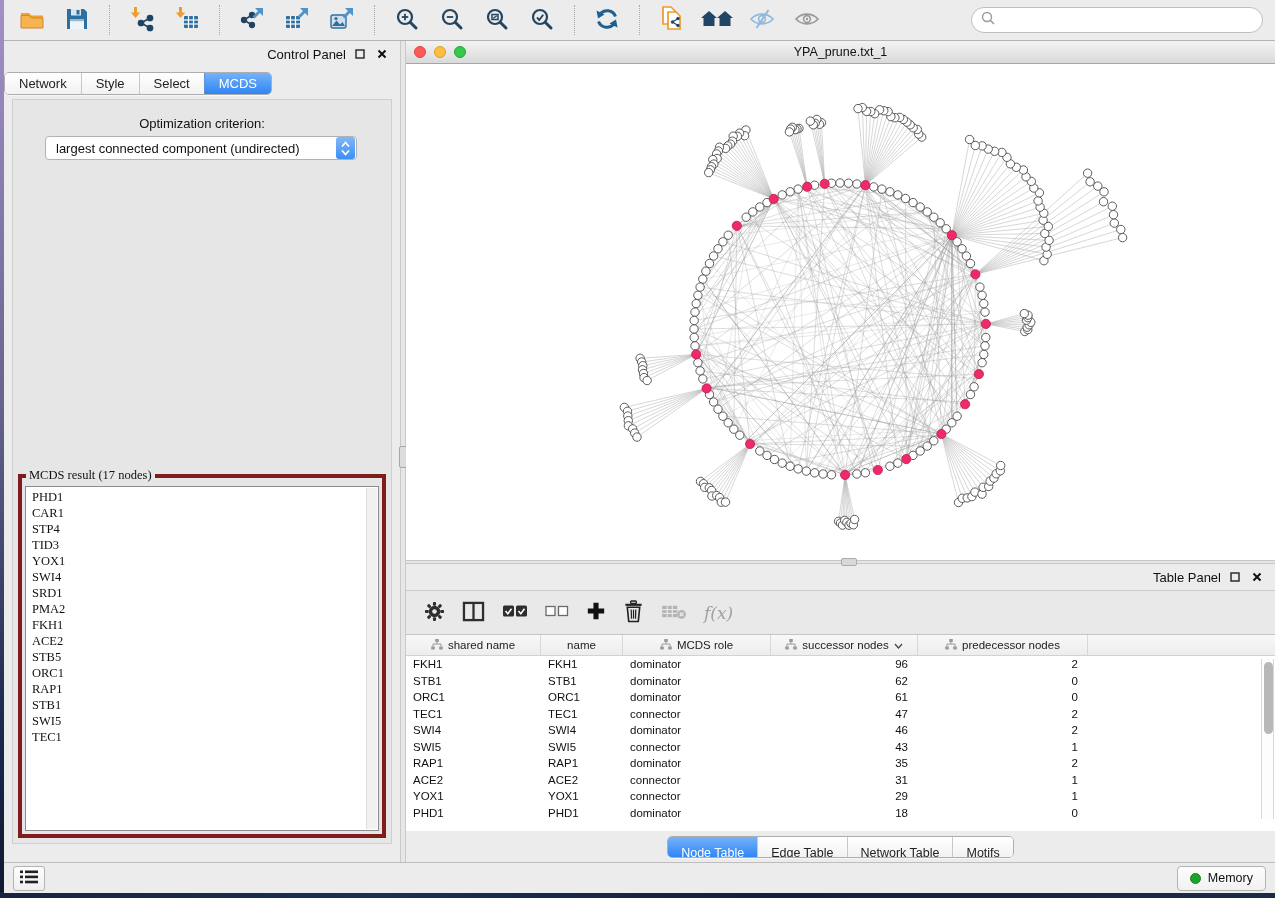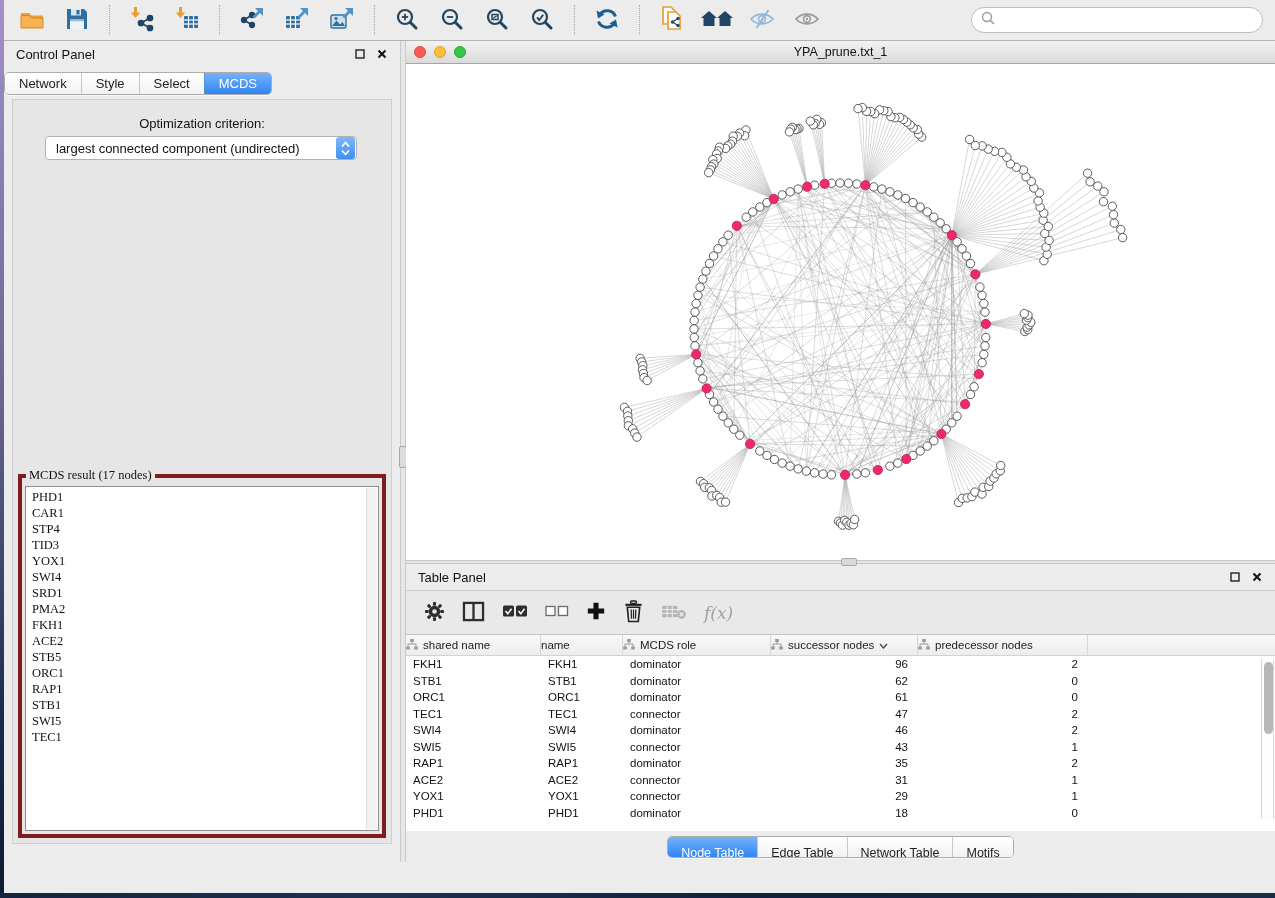--- a/index.html
+++ b/index.html
@@ -26,21 +26,21 @@
   .main{position:absolute;left:0;top:41px;right:0;bottom:31px;display:flex;}
   .control-panel{width:396px;position:relative;background:#ececec;flex:none;}
   .vsplit{width:6px;flex:none;background:#e7e7e7;border-left:1px solid #c9c9c9;
     border-right:1px solid #c9c9c9;position:relative;}
   .vsplit-handle{position:absolute;left:-2px;top:405px;width:8px;height:22px;background:#dcdcdc;
     border:1px solid #a8a8a8;border-radius:2px;}
   .right-col{flex:1;display:flex;flex-direction:column;min-width:0;}
 
   
   .panel-header{height:26px;display:flex;align-items:center;padding:0 10px;font-size:13px;color:#111;}
-  .panel-header .ph-title{flex:1;padding-left:2px;}
+  .panel-header .ph-title{flex:1;padding-left:2px;text-align:right;}
   .ph-btn{width:16px;height:16px;display:flex;align-items:center;justify-content:center;
     background:none;border:none;padding:0;margin-left:6px;}
 
   
   .seg{display:inline-flex;border:1px solid #adadad;border-radius:5px;overflow:hidden;
     background:#fff;box-shadow:0 1px 0 rgba(255,255,255,.6);}
   .seg-item{padding:0 14px;height:21px;line-height:21px;font-size:13px;color:#222;
     background:linear-gradient(#ffffff,#f2f2f2);border-left:1px solid #c8c8c8;cursor:default;}
   .seg-item:first-child{border-left:none;}
   .seg-item.active{background:linear-gradient(#74b2f9,#2f86f4);color:#fff;border-left-color:#5795d8;}
@@ -88,21 +88,21 @@
 
   
   .table-panel{flex:1;display:flex;flex-direction:column;background:#ececec;min-height:0;}
   .tp-toolbar{height:45px;flex:none;background:#e9e9e9;border-top:1px solid #cccccc;
     border-bottom:1px solid #c4c4c4;display:flex;align-items:center;gap:17px;padding:0 0 0 18px;}
   .tp-btn{background:none;border:none;padding:0;display:flex;align-items:center;justify-content:center;}
   .fx-label{font-family:"DejaVu Serif",serif;font-style:italic;font-size:17px;color:#a0a0a0;}
   .table-wrap{flex:1;background:#fff;position:relative;min-height:0;overflow:hidden;}
   .thead{display:flex;height:21px;background:linear-gradient(#f8f8f8,#ededed);
     border-bottom:1px solid #d2d2d2;font-size:11.5px;color:#222;}
-  .th{display:flex;align-items:center;gap:5px;border-right:1px solid #d8d8d8;
+  .th{display:flex;align-items:center;justify-content:center;gap:5px;border-right:1px solid #d8d8d8;
     flex:none;white-space:nowrap;}
   .th-fill{flex:1;border-right:none;}
   .tbody{position:relative;}
   .tr{display:flex;height:16.5px;align-items:center;font-size:11.5px;color:#111;}
   .td{flex:none;white-space:nowrap;overflow:hidden;}
   .td.txt{padding-left:7px;text-align:left;}
   .td.num{text-align:right;padding-right:10px;}
   .scrollbar{position:absolute;right:1px;top:24px;width:13px;height:160px;background:#fdfdfd;
     border-left:1px solid #d8d8d8;border-right:1px solid #d8d8d8;}
   .scroll-thumb{position:absolute;left:1.5px;top:3px;width:9px;height:72px;background:#b8b8b8;
@@ -1237,13 +1237,31 @@
               <span class="seg-item active">Node Table</span>
               <span class="seg-item">Edge Table</span>
               <span class="seg-item">Network Table</span>
               <span class="seg-item">Motifs</span>
             </div>
         </div>
       </div>
     </div>
   </div>
 
+  <div class="statusbar">
+    <button class="sb-btn">
+        <span><svg width="18" height="14" viewBox="0 0 18 14">
+            <g fill="#222">
+              <rect x="0" y="0.5" width="3" height="2.6"></rect>
+              <rect x="5" y="0.5" width="13" height="2.6"></rect>
+              <rect x="0" y="5.6" width="3" height="2.6"></rect>
+              <rect x="5" y="5.6" width="13" height="2.6"></rect>
+              <rect x="0" y="10.7" width="3" height="2.6"></rect>
+              <rect x="5" y="10.7" width="13" height="2.6"></rect>
+            </g>
+          </svg></span>
+      </button>
+    <button class="memory-btn">
+      <span class="memory-dot"></span>
+      <span>Memory</span>
+    </button>
+  </div>
 </div>
 
 </body></html>

